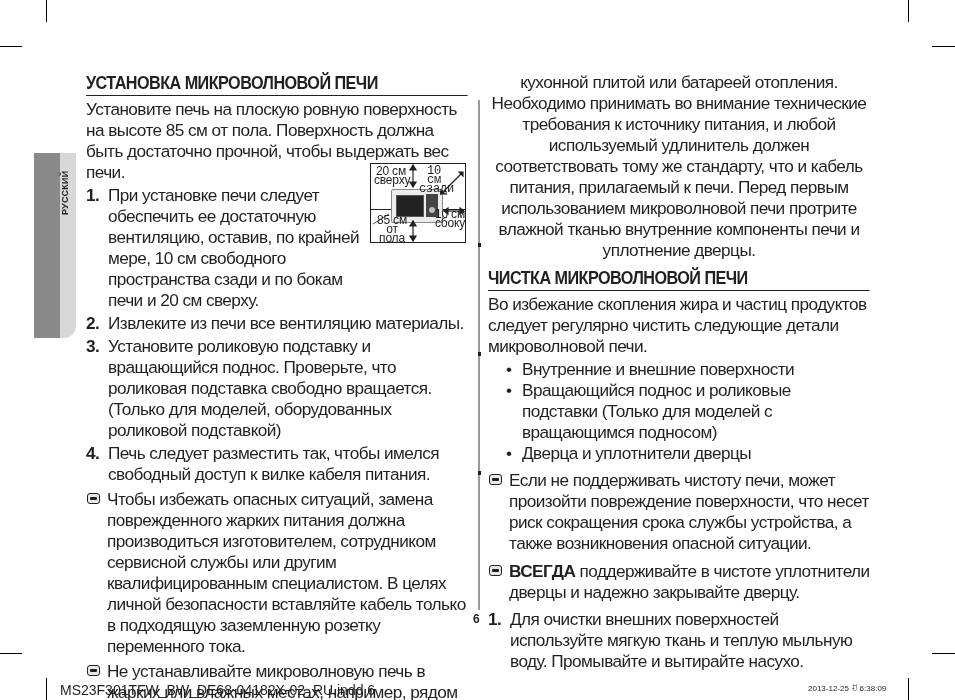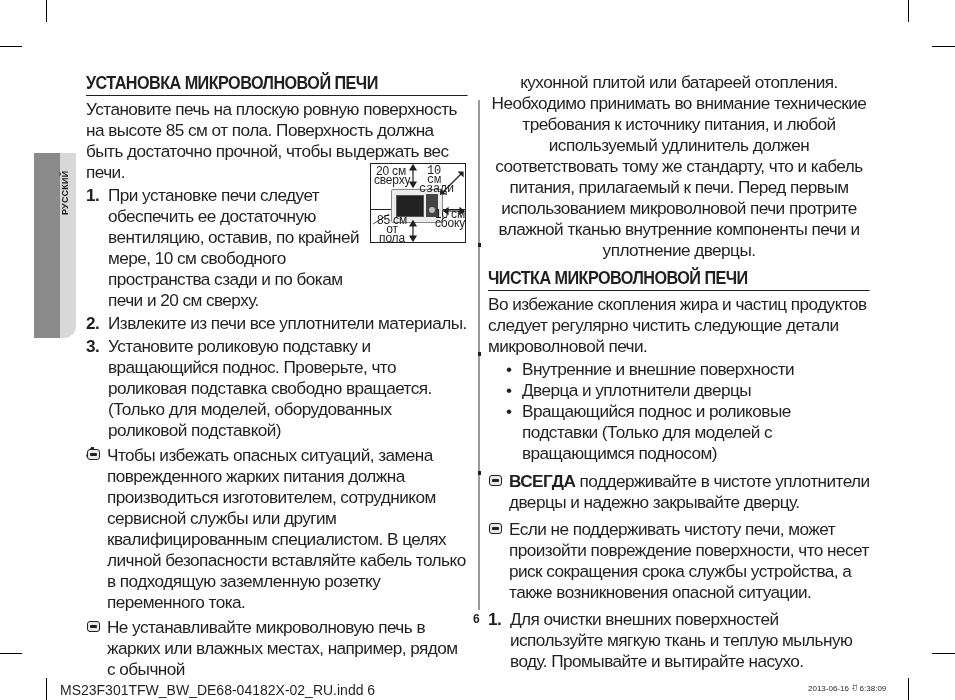--- a/index.html
+++ b/index.html
@@ -62,28 +62,29 @@
 <div class="col col-left">
   <h2>УСТАНОВКА МИКРОВОЛНОВОЙ ПЕЧИ</h2>
   <p class="para">Установите печь на плоскую ровную поверхность на высоте 85 см от пола. Поверхность должна быть достаточно прочной, чтобы выдержать вес печи.</p>
 
   <div class="num-item" style="padding-right:108px;">
     <span class="num">1.</span>
     <span>При установке печи следует обеспечить ее достаточную вентиляцию, оставив, по крайней мере, 10 см свободного пространства сзади и по бокам печи и 20 см сверху.</span>
   </div>
   <div class="num-item">
     <span class="num">2.</span>
-    <span>Извлеките из печи все уплотнители материалы.</span>
+    <span>Извлеките из печи все вентиляцию материалы.</span>
   </div>
   <div class="num-item">
     <span class="num">3.</span>
     <span>Установите роликовую подставку и вращающийся поднос. Проверьте, что роликовая подставка свободно вращается. (Только для моделей, оборудованных роликовой подставкой)</span>
   </div>
   <div class="num-item">
     <span class="num">4.</span>
+    <span>Печь следует разместить так, чтобы имелся свободный доступ к вилке кабеля питания.</span>
   </div>
 
   <div class="note">
     <span class="ico"></span>
     <span>Чтобы избежать опасных ситуаций, замена поврежденного жарких питания должна производиться изготовителем, сотрудником сервисной службы или другим квалифицированным специалистом. В целях личной безопасности вставляйте кабель только в подходящую заземленную розетку переменного тока.</span>
   </div>
   <div class="note">
     <span class="ico"></span>
     <span>Не устанавливайте микроволновую печь в жарких или влажных местах, например, рядом с обычной</span>
   </div>
@@ -122,32 +123,32 @@
 <div class="divider-tick" style="top:243px;"></div>
 <div class="divider-tick" style="top:352px;"></div>
 <div class="divider-tick" style="top:471px;"></div>
 
 <div class="col col-right">
   <p class="para" style="margin-top:0;text-align:center;">кухонной плитой или батареей отопления. Необходимо принимать во внимание технические требования к источнику питания, и любой используемый удлинитель должен соответствовать тому же стандарту, что и кабель питания, прилагаемый к печи. Перед первым использованием микроволновой печи протрите влажной тканью внутренние компоненты печи и уплотнение дверцы.</p>
   <h2 style="margin-top:6px;">ЧИСТКА МИКРОВОЛНОВОЙ ПЕЧИ</h2>
   <p class="para">Во избежание скопления жира и частиц продуктов следует регулярно чистить следующие детали микроволновой печи.</p>
   <ul class="bullets">
     <li>Внутренние и внешние поверхности</li>
+    <li>Вращающийся поднос и роликовые подставки (Только для моделей с вращающимся подносом)</li>
     <li>Дверца и уплотнители дверцы</li>
-    <li>Вращающийся поднос и роликовые подставки (Только для моделей с вращающимся подносом)</li>
   </ul>
+  <div class="note" style="margin-top:6px;">
+    <span class="ico"></span>
+    <span>Если не поддерживать чистоту печи, может произойти повреждение поверхности, что несет риск сокращения срока службы устройства, а также возникновения опасной ситуации.</span>
+  </div>
   <div class="note" style="margin-top:7px;">
     <span class="ico"></span>
     <b>ВСЕГДА</b><span> поддерживайте в чистоте уплотнители дверцы и надежно закрывайте дверцу.</span>
-  </div>
-  <div class="note" style="margin-top:6px;">
-    <span class="ico"></span>
-    <span>Если не поддерживать чистоту печи, может произойти повреждение поверхности, что несет риск сокращения срока службы устройства, а также возникновения опасной ситуации.</span>
   </div>
   <div class="num-item" style="margin-top:6px;">
     <span class="num">1.</span>
     <span>Для очистки внешних поверхностей используйте мягкую ткань и теплую мыльную воду. Промывайте и вытирайте насухо.</span>
   </div>
 </div>
 
 <div class="page-num">6</div>
 <div class="footer-left">MS23F301TFW_BW_DE68-04182X-02_RU.indd   6</div>
-<div class="footer-right">2013-06-16   ꀀ 6:38:09</div>
+<div class="footer-right">2013-12-25   ꀀ 6:38:09</div>
 
 </body></html>

